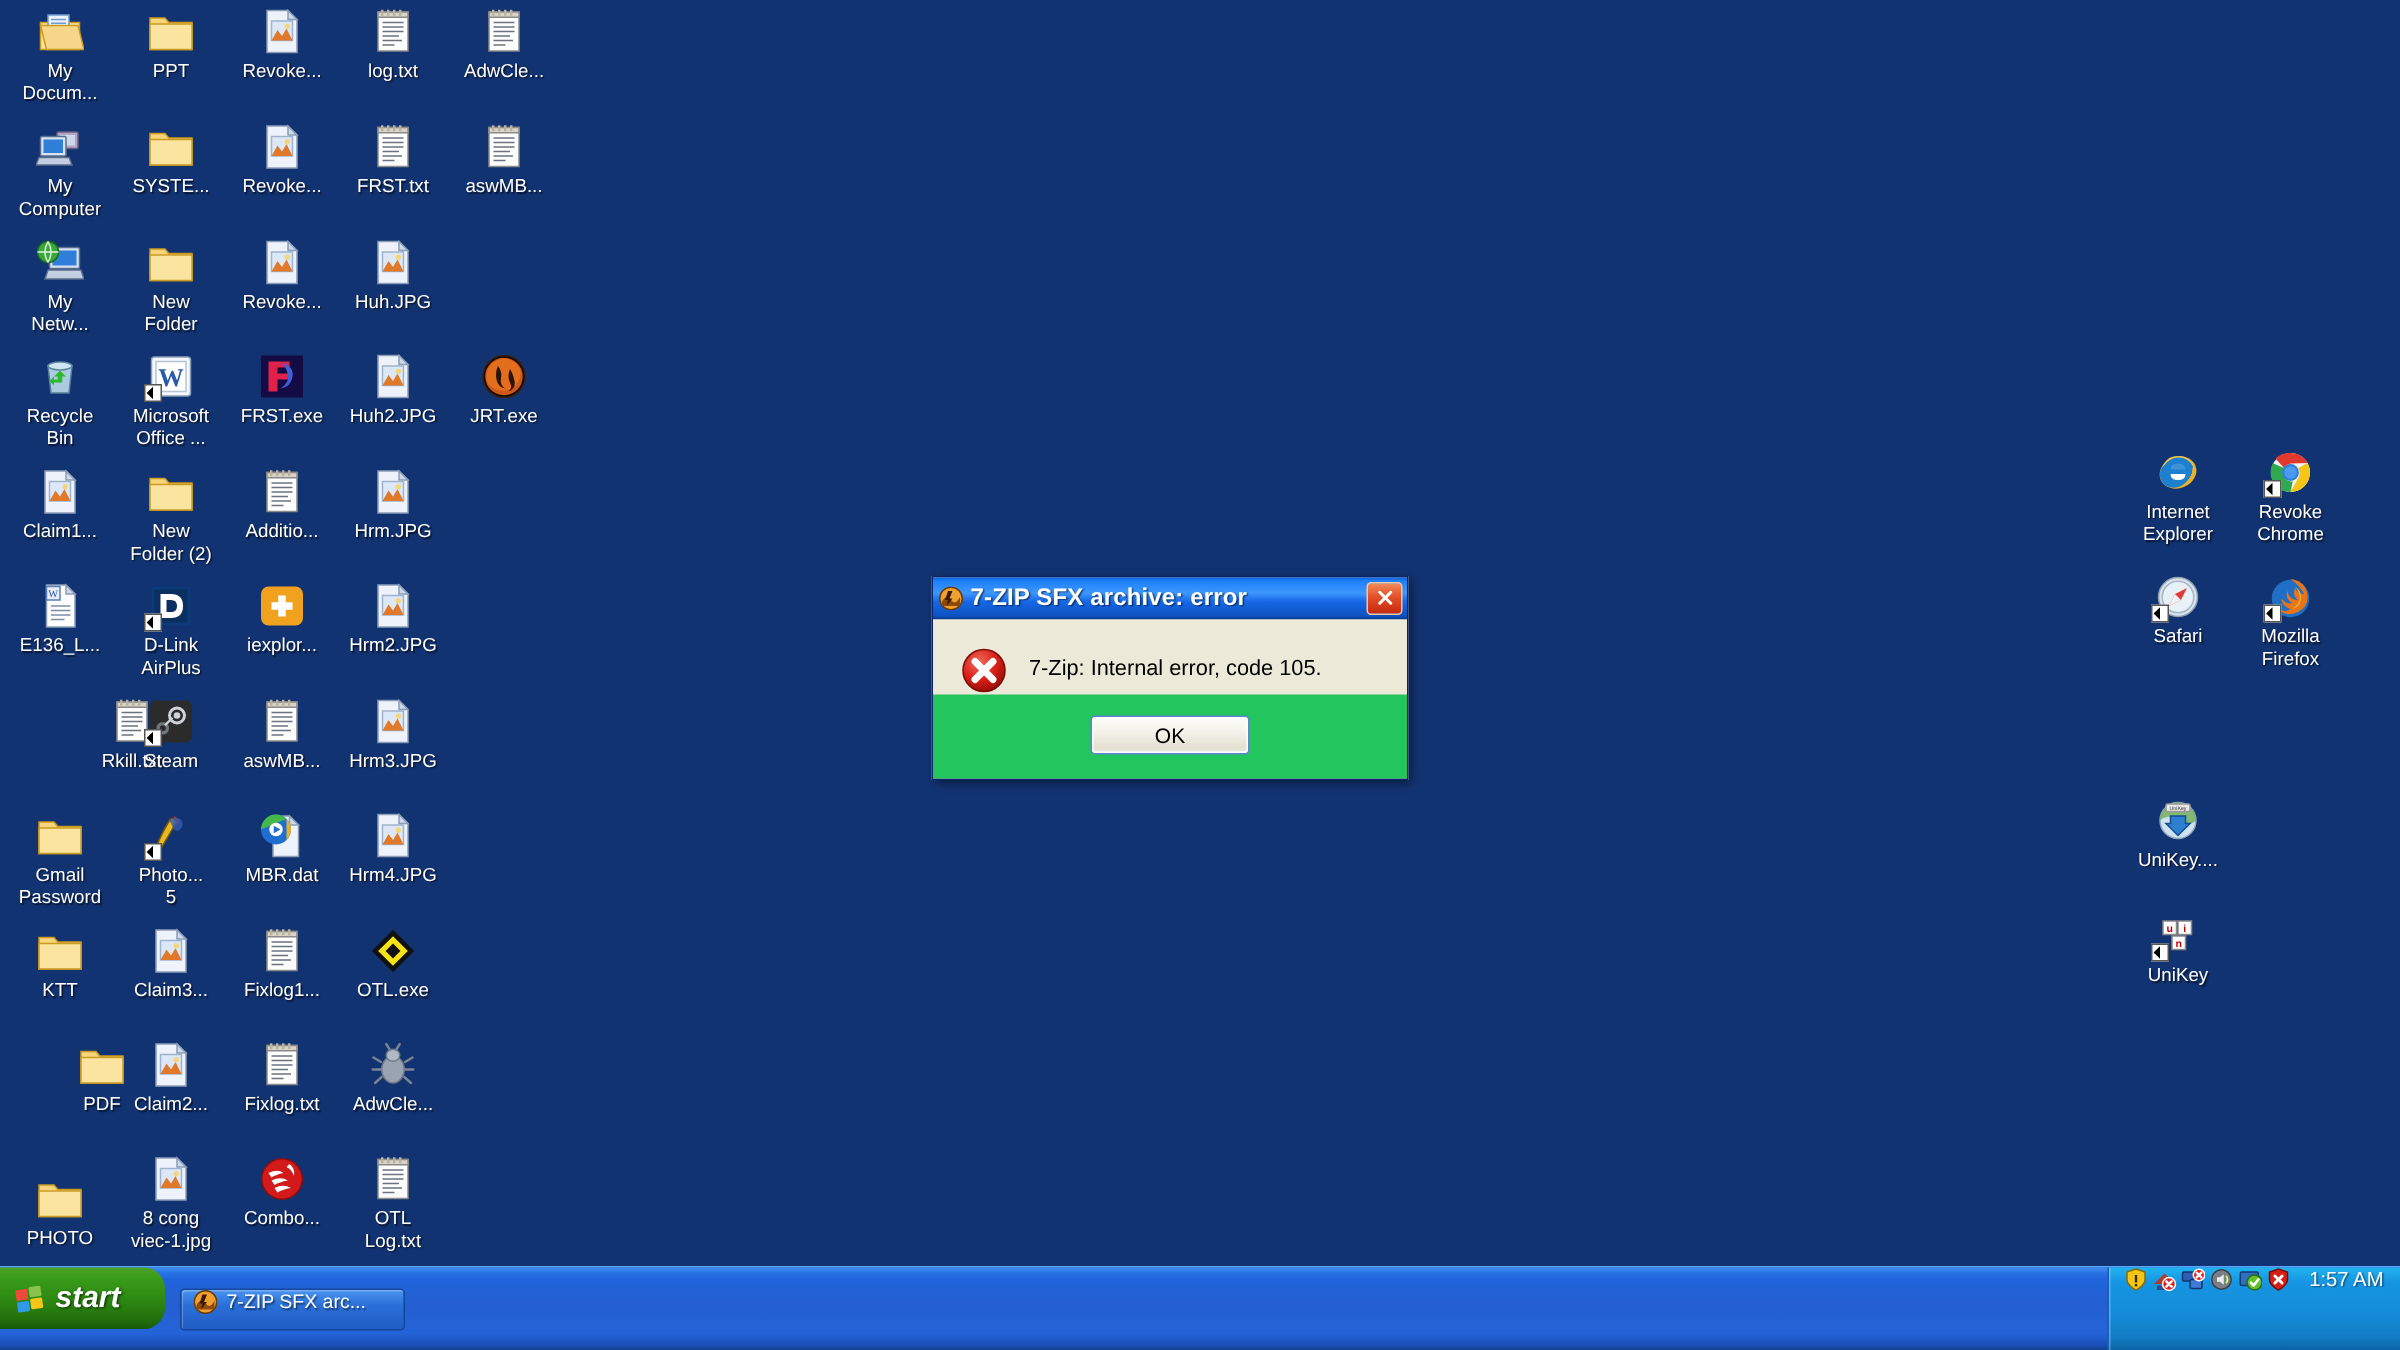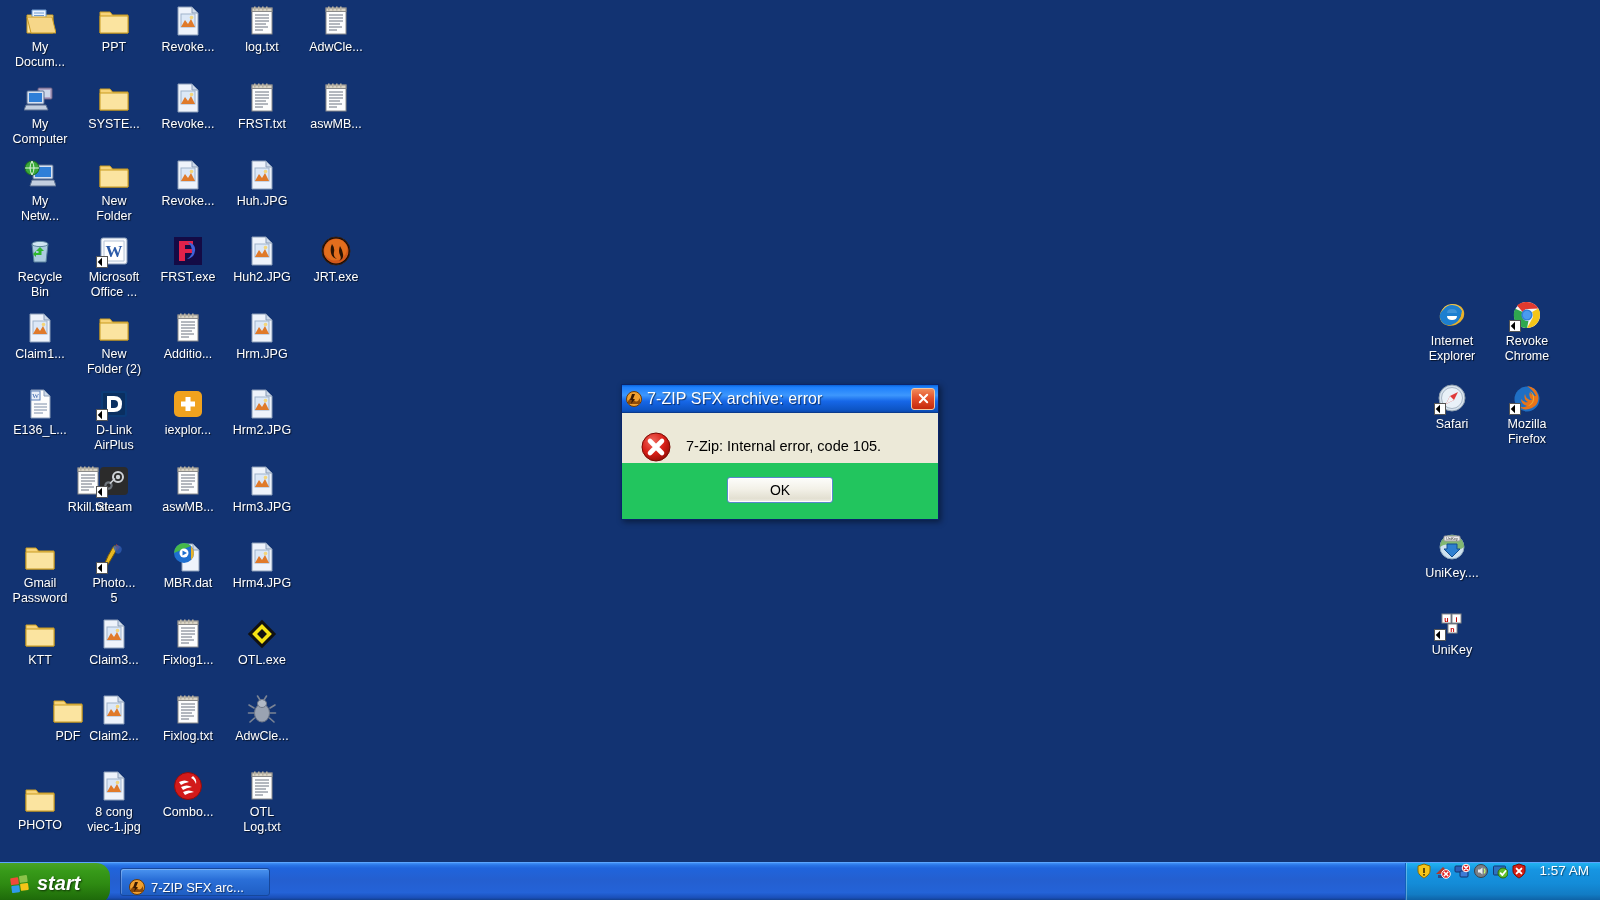--- a/index.html
+++ b/index.html
@@ -78,21 +78,21 @@
     align-items: center;
     padding: 0 3px 0 4px;
     box-sizing: border-box;
     border-bottom: 1px solid #0a3a8c;
   }
   #dialog .title-icon { width: 16px; height: 16px; flex: 0 0 16px; margin-right: 5px; }
   #dialog .title-text {
     flex: 1 1 auto;
     color: #fff;
     font-size: 16px;
-    font-weight: normal;
+    font-weight: bold;
     font-family: "Liberation Sans", sans-serif;
     letter-spacing: .1px;
     text-shadow: 1px 1px 1px rgba(0,0,0,.55);
     white-space: nowrap;
     overflow: hidden;
   }
   #dialog .close-btn {
     flex: 0 0 auto;
     width: 24px; height: 22px;
     border: 1px solid #f4c7a0;
@@ -134,21 +134,21 @@
     box-shadow: inset 0 0 0 1px #fff;
     cursor: pointer;
     padding: 0 16px;
   }
 
   
   #taskbar {
     position: absolute;
     left: 0; bottom: 0;
     width: 1600px;
-    height: 38px;
+    height: 56px;
     background: linear-gradient(180deg,#3f8ff5 0%, #2a75e6 6%, #2064dc 14%, #245fd0 45%, #2463d8 80%, #1a4fb8 94%, #12408f 100%);
     border-top: 1px solid #5ba5ff;
     box-sizing: border-box;
     display: flex;
     align-items: stretch;
   }
   #start-button {
     width: 110px;
     height: 41px;
     background: linear-gradient(180deg,#4aa326 0%, #379a19 20%, #2e8a12 52%, #1f6c0a 88%, #175a07 100%);
@@ -170,21 +170,21 @@
     text-shadow: 1px 1px 2px rgba(0,0,0,.6);
   }
   #task-area { flex: 1 1 auto; display: flex; align-items: center; padding-left: 10px; }
   .task-button {
     height: 28px;
     min-width: 150px;
     max-width: 165px;
     background: linear-gradient(180deg,#4a94f0 0%, #2a6fd8 40%, #1f5ec4 100%);
     border: 1px solid #16479b;
     border-radius: 3px;
-    display: flex; align-items: flex-end;
+    display: flex; align-items: flex-start;
     padding: 0 8px;
     box-sizing: border-box;
     cursor: pointer;
     box-shadow: inset 1px 1px 0 rgba(255,255,255,.25);
   }
   .task-button .t-icon { width: 16px; height: 16px; flex: 0 0 16px; margin-right: 6px; }
   .task-button .t-label {
     color: #fff;
     font-size: 13px;
     font-family: "Liberation Sans", sans-serif;

